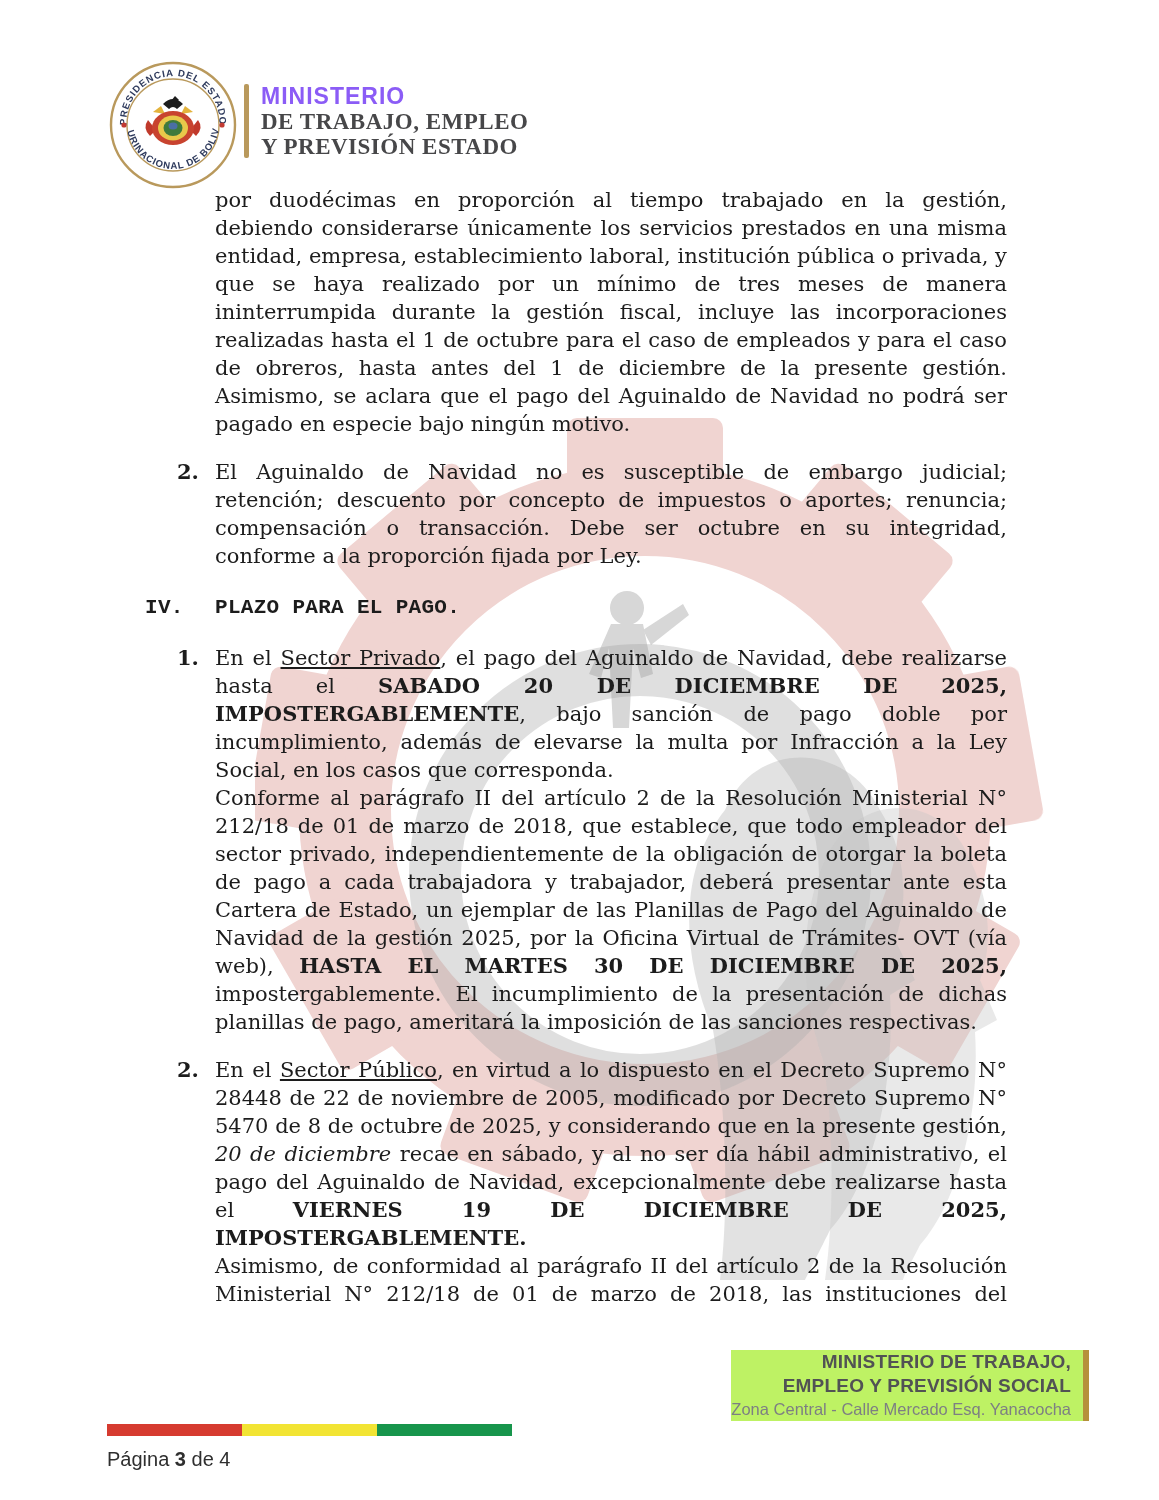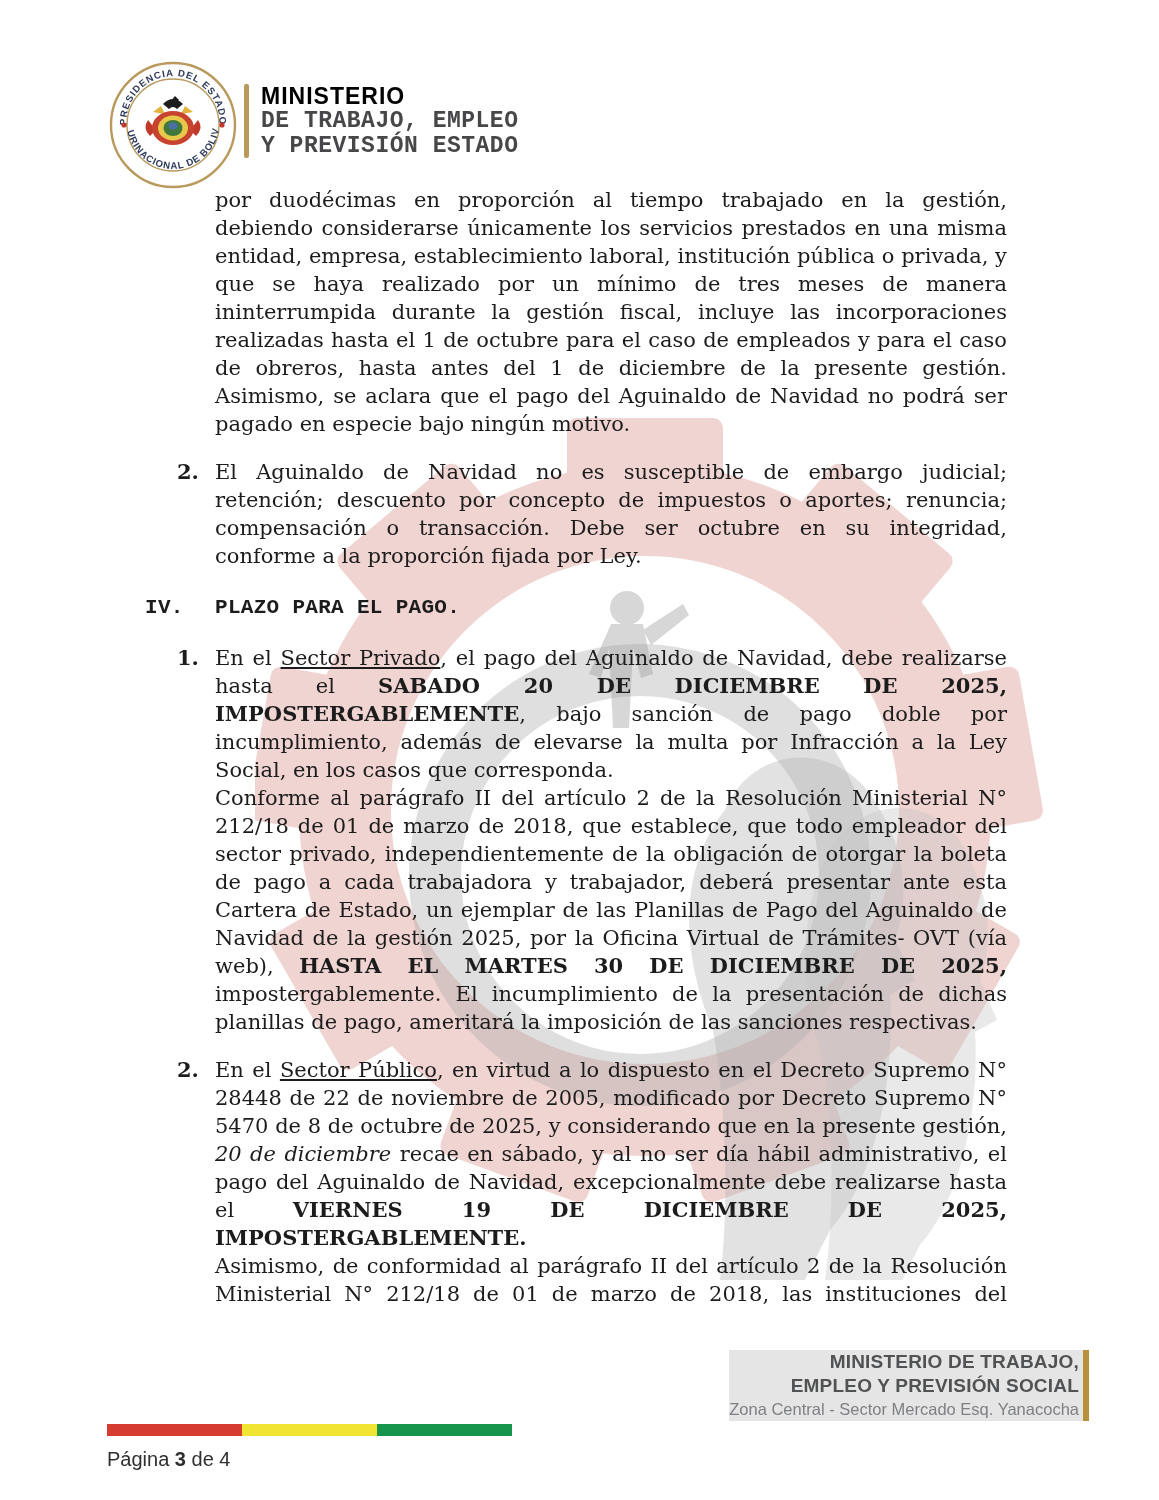--- a/index.html
+++ b/index.html
@@ -4,22 +4,22 @@
 <style>
   html,body{margin:0;padding:0;background:#fff;}
   .page{position:relative;width:1159px;height:1500px;background:#ffffff;overflow:hidden;
         font-family:"DejaVu Serif", serif;color:#1c1c1c;}
   
   .letterhead{position:absolute;left:0;top:0;width:1159px;height:190px;}
   .seal{position:absolute;left:108px;top:60px;width:130px;height:130px;}
   .wordmark{position:absolute;left:244px;top:84px;display:flex;}
   .wordmark .vbar{width:5px;height:74px;background:#b9995c;margin-right:12px;border-radius:2px;}
   .wm-line1{font-family:"Liberation Sans",sans-serif;font-weight:bold;font-size:23px;
-            letter-spacing:1px;color:#000000;line-height:25px;}
-  .wm-line23{font-family:Liberation Mono, monospace;font-weight:bold;font-size:23px;
+            letter-spacing:1px;color:#8b5cf6;line-height:25px;}
+  .wm-line23{font-family:Liberation Serif, serif;font-weight:bold;font-size:23px;
              letter-spacing:0.5px;color:#474749;line-height:25px;}
   
   .watermark{position:absolute;left:255px;top:380px;width:790px;height:900px;z-index:0;pointer-events:none;}
   
   .doc-body{position:absolute;left:215px;top:186px;width:792px;z-index:1;
             font-size:21px;line-height:28px;text-align:justify;}
   .doc-body p{margin:0;}
   .b{font-weight:bold;}
   .u{text-decoration:underline;}
   .i{font-style:italic;margin-top:38px;}
@@ -28,21 +28,21 @@
   .mt-item2{margin-top:20px;}
   .section-heading{position:relative;margin-top:24px;font-weight:bold;letter-spacing:0.3px;font-family:Liberation Mono, monospace;}
   .section-heading .roman{position:absolute;left:-70px;top:0;}
   .mt-iv1{margin-top:22px;}
   .mt-conf{margin-top:22px;}
   .mt-iv2{margin-top:20px;}
   .mt-close{margin-top:22px;}
   .justify-last{text-align-last:justify;}
   
   .footer-right{position:absolute;right:70px;top:1350px;z-index:2;text-align:right;
-                padding-right:4px;border-right:6px solid #b6903a;background:#e5e5e5;
+                padding-right:12px;border-right:6px solid #b6903a;background:#bef264;
                 font-family:"Liberation Sans",sans-serif;}
   .fr-bold{font-size:19px;font-weight:bold;color:#515254;line-height:24px;letter-spacing:0.2px;}
   .fr-gray{font-size:16.5px;color:#7d7f83;line-height:23px;}
   .flag-bar{position:absolute;left:107px;top:1424px;width:405px;height:12px;display:flex;z-index:2;}
   .flag-red{flex:1;background:#d63b30;}
   .flag-yellow{flex:1;background:#f2e433;}
   .flag-green{flex:1;background:#17954c;}
   .page-number{position:absolute;left:107px;top:1448px;z-index:2;
                font-family:"Liberation Sans",sans-serif;font-size:20px;color:#2f2f2f;}
 </style>
@@ -153,21 +153,21 @@
       <p><span>En el </span><span class="u">Sector Público</span><span>, en virtud a lo dispuesto en el Decreto Supremo N° 28448 de 22 de noviembre de 2005, modificado por Decreto Supremo N° 5470 de 8 de octubre de 2025, y considerando que en la presente gestión, </span><span class="i">20 de diciembre</span><span> recae en sábado, y al no ser día hábil administrativo, el pago del Aguinaldo de Navidad, excepcionalmente debe realizarse hasta el </span><span class="b">VIERNES 19 DE DICIEMBRE DE 2025, IMPOSTERGABLEMENTE.</span></p>
     </div>
 
     <p class="mt-close justify-last"><span>Asimismo, de conformidad al parágrafo II del artículo 2 de la Resolución Ministerial N° 212/18 de 01 de marzo de 2018, las instituciones del</span></p>
 
   </main>
 
   <div class="footer-right">
     <div class="fr-bold">MINISTERIO DE TRABAJO,</div>
     <div class="fr-bold">EMPLEO Y PREVISIÓN SOCIAL</div>
-    <div class="fr-gray">Zona Central - Sector Mercado Esq. Yanacocha</div>
+    <div class="fr-gray">Zona Central - Calle Mercado Esq. Yanacocha</div>
   </div>
 
   <div class="flag-bar">
     <span class="flag-red"></span>
     <span class="flag-yellow"></span>
     <span class="flag-green"></span>
   </div>
 
   <div class="page-number"><span>Página </span><span class="b">3</span><span> de 4</span></div>
 

